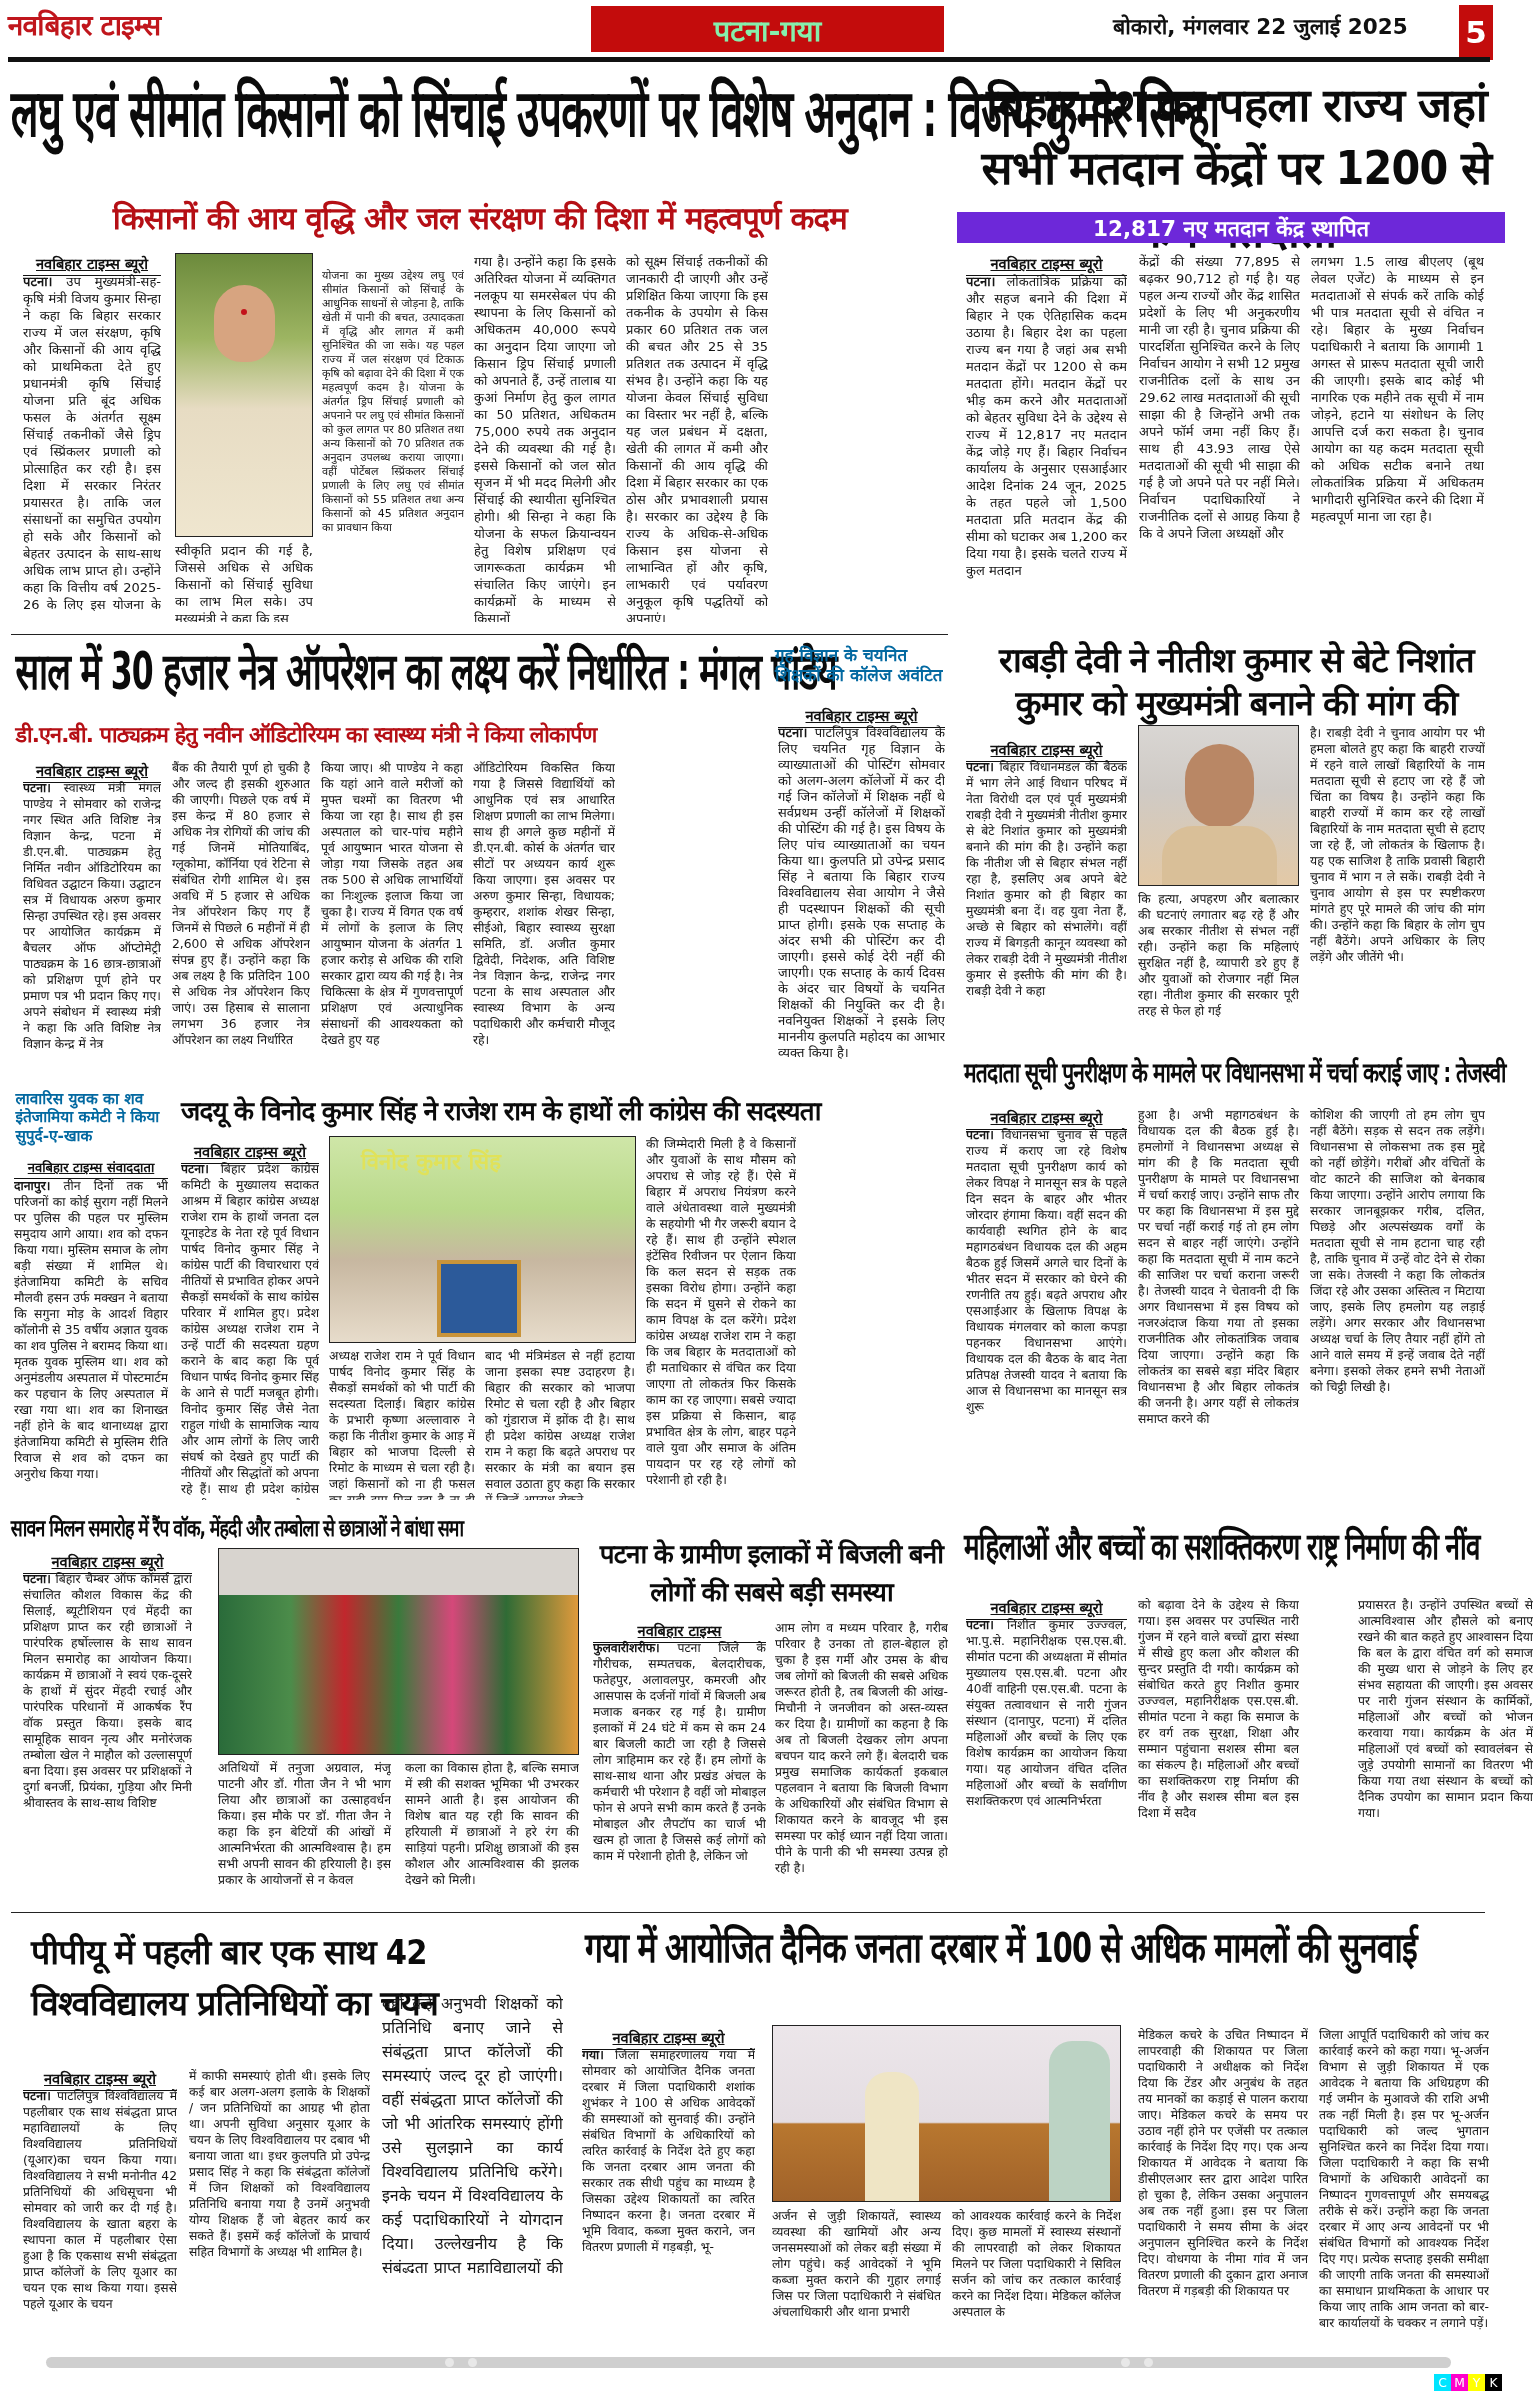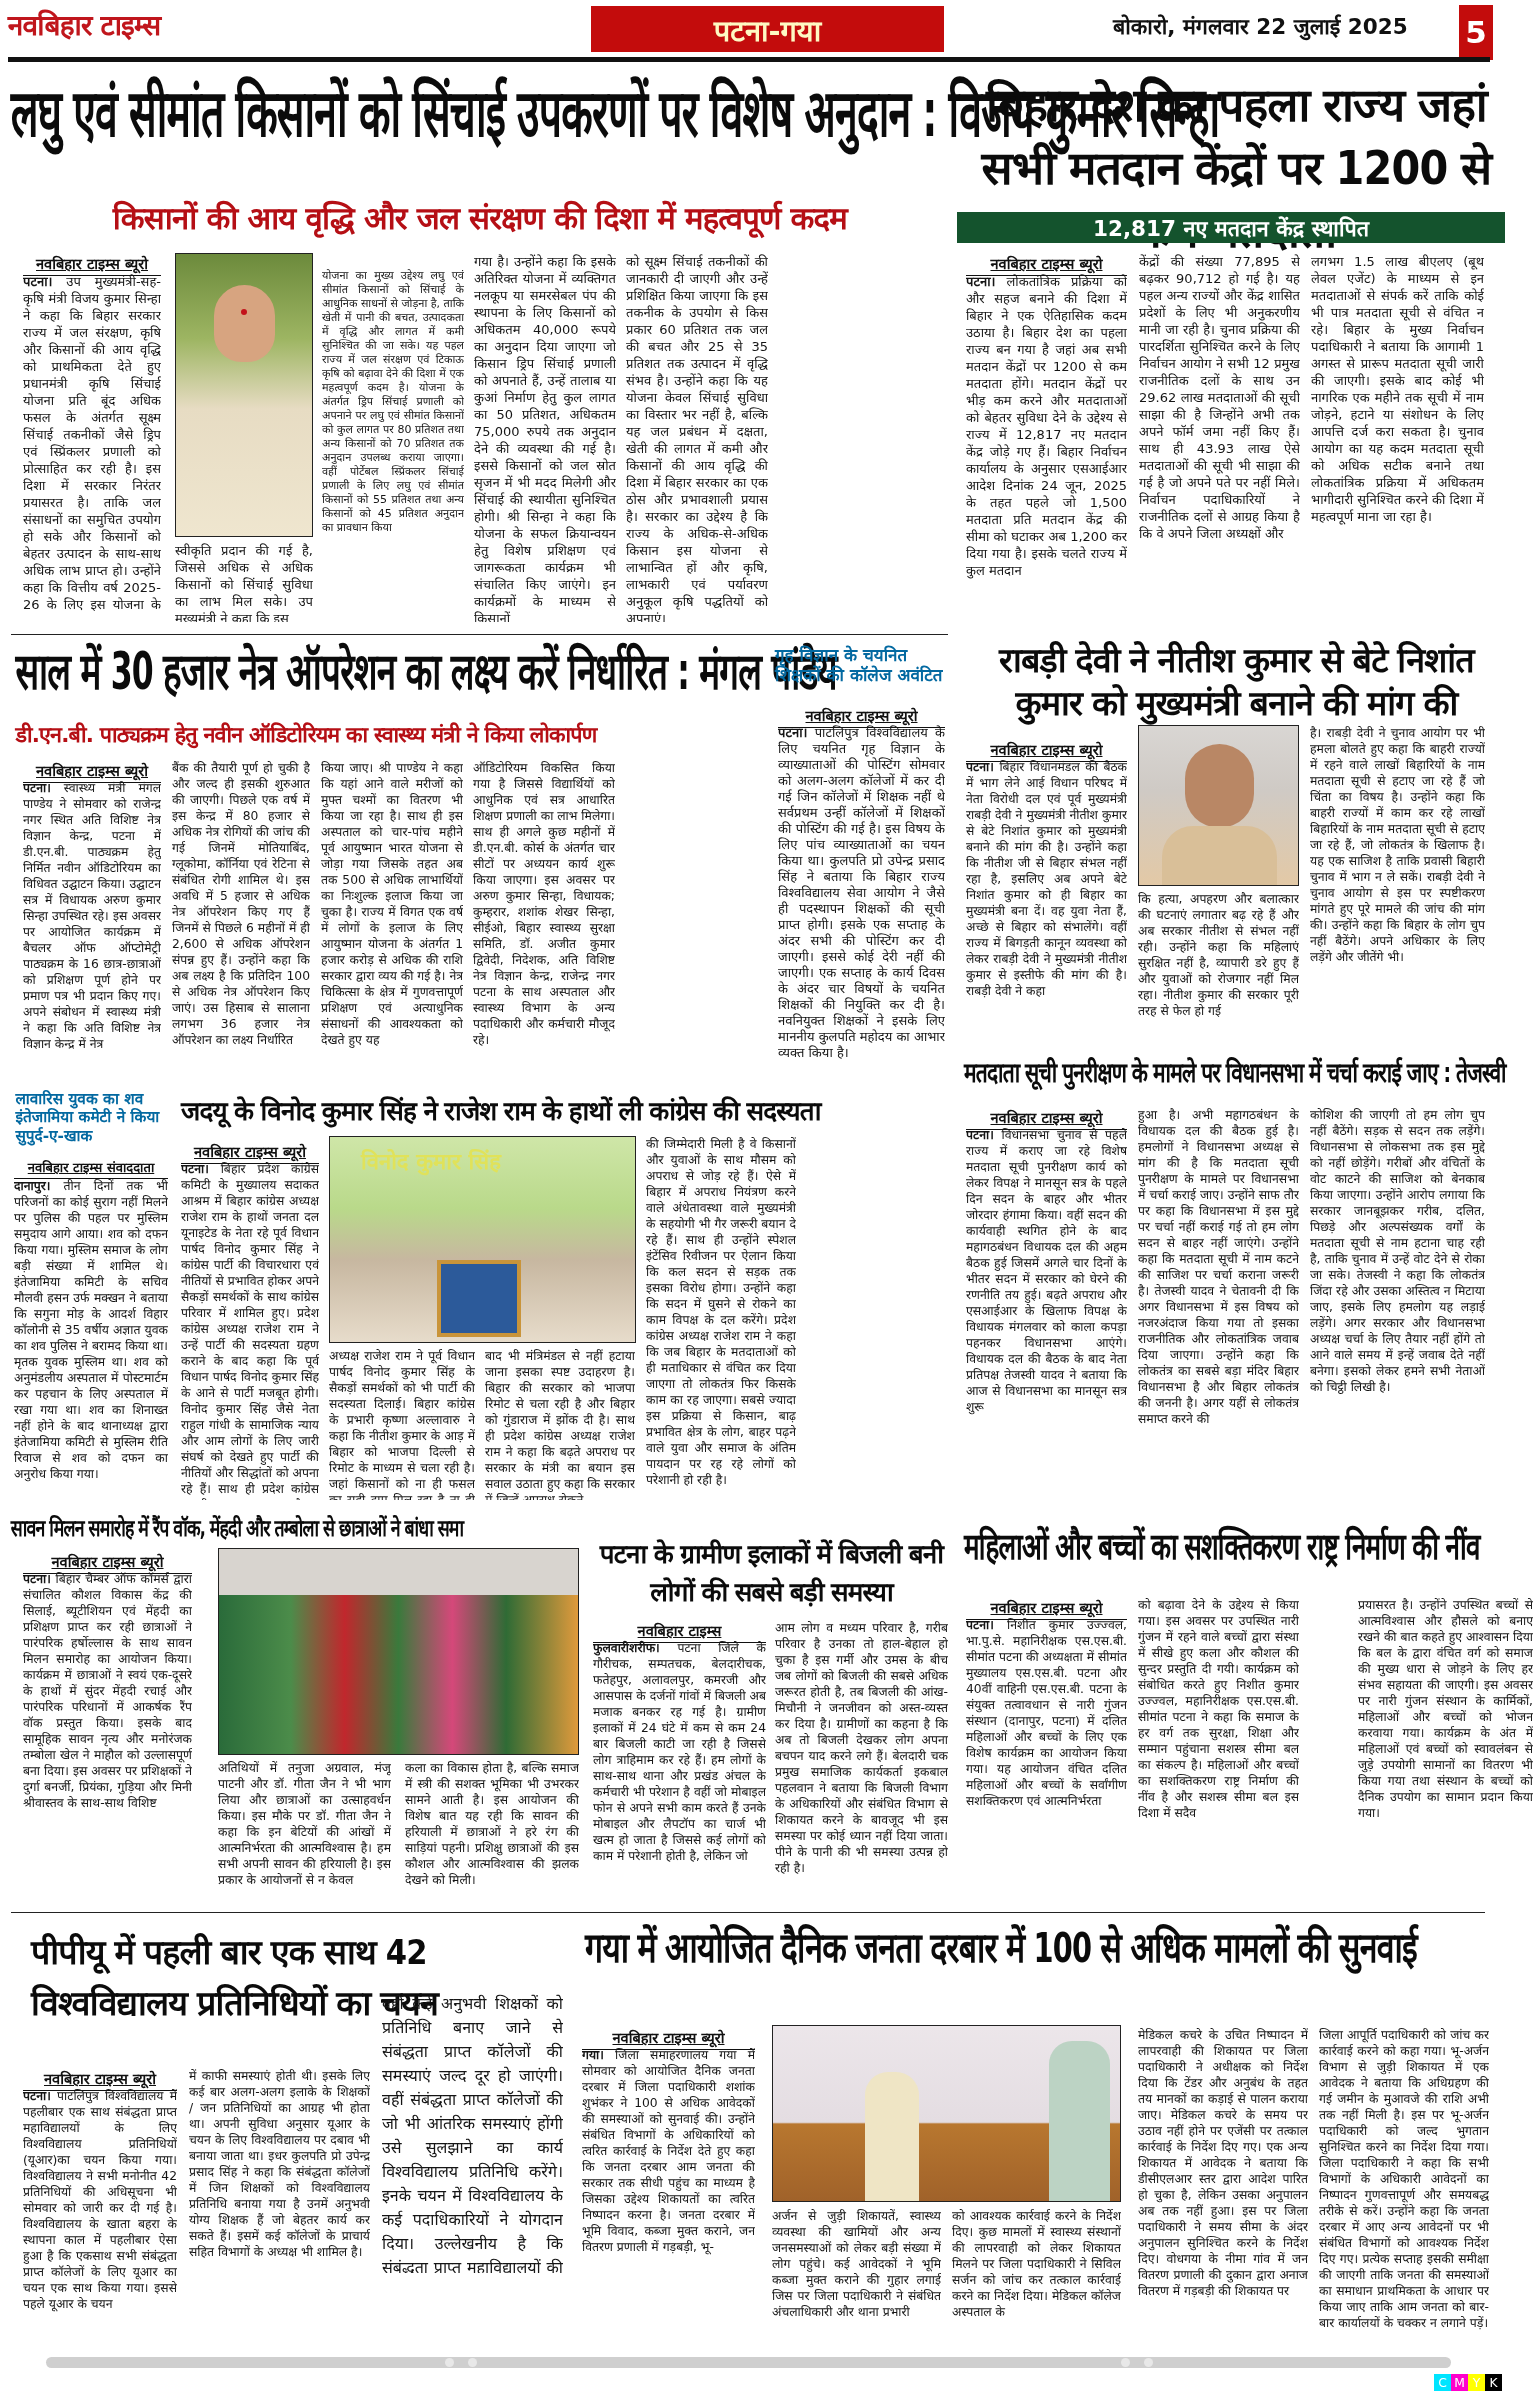--- a/index.html
+++ b/index.html
@@ -3,28 +3,28 @@
 <meta charset="utf-8">
 <style>
   * { box-sizing: border-box; margin: 0; padding: 0; }
   body {
     width: 1535px; height: 2401px; background: #ffffff; position: relative; overflow: hidden;
     font-family: "DejaVu Sans", "Liberation Sans", sans-serif; color: #111;
   }
   .abs { position: absolute; }
   
   .mast-brand { left: 7.7px; top: 4.6px; font-size: 28px; font-weight: bold; color: #c0161c; font-family: "DejaVu Sans", sans-serif; letter-spacing: -0.8px; }
-  .mast-section { left: 591px; top: 6.1px; width: 353px; height: 46px; background: #c30c0c; color: #fef9c3; font-size: 29px; font-weight: bold; display: flex; align-items: center; justify-content: center; }
+  .mast-section { left: 591px; top: 6.1px; width: 353px; height: 46px; background: #c30c0c; color: #86efac; font-size: 29px; font-weight: bold; display: flex; align-items: center; justify-content: center; }
   .mast-date { left: 1113px; top: 10.7px; font-size: 21.5px; font-weight: bold; color: #111; }
   .mast-page { left: 1459px; top: 4.6px; width: 34px; height: 55px; background: #c30c0c; color: #fff; font-size: 31px; font-weight: bold; display: flex; align-items: center; justify-content: center; }
   .mast-rule { left: 7.7px; top: 57px; width: 1482px; height: 4.6px; background: #111; }
 
   .head-black { font-weight: bold; color: #0b0b0b; line-height: 1.05; letter-spacing: -0.8px; font-family: "DejaVu Sans Condensed", "DejaVu Sans", sans-serif; }
   .head-red { font-weight: bold; color: #b50f15; line-height: 1.1; letter-spacing: -0.8px; }
-  .red-bar { background: #14532d; color: #fff; font-weight: bold; display: flex; align-items: center; justify-content: center; }
+  .red-bar { background: #6d28d9; color: #fff; font-weight: bold; display: flex; align-items: center; justify-content: center; }
   .byline { font-weight: bold; font-size: 14.6px; text-decoration: underline; text-align: center; border-bottom: 1.5px solid #111; padding-bottom: 1.5px; }
   .col { font-size: 15.4px; line-height: 24px; text-align: justify; color: #151515; overflow: hidden; }
   .col b { font-weight: bold; }
   .photo { border: 1.5px solid #222; overflow: hidden; }
   .hrule { height: 1.5px; background: #222; }
   .sub-head { font-weight: bold; color: #0369a1; text-align: left; line-height: 1.2; }
 
   .footer-bar { left: 46px; top: 2357px; width: 1405px; height: 10.7px; background: #cfcfcf; border-radius: 5.4px; }
   .footer-dot { width: 9.2px; height: 9.2px; border-radius: 50%; background: #e8e8e8; top: 0.8px; position: absolute; }
   .cmyk { top: 2374px; display: flex; }

